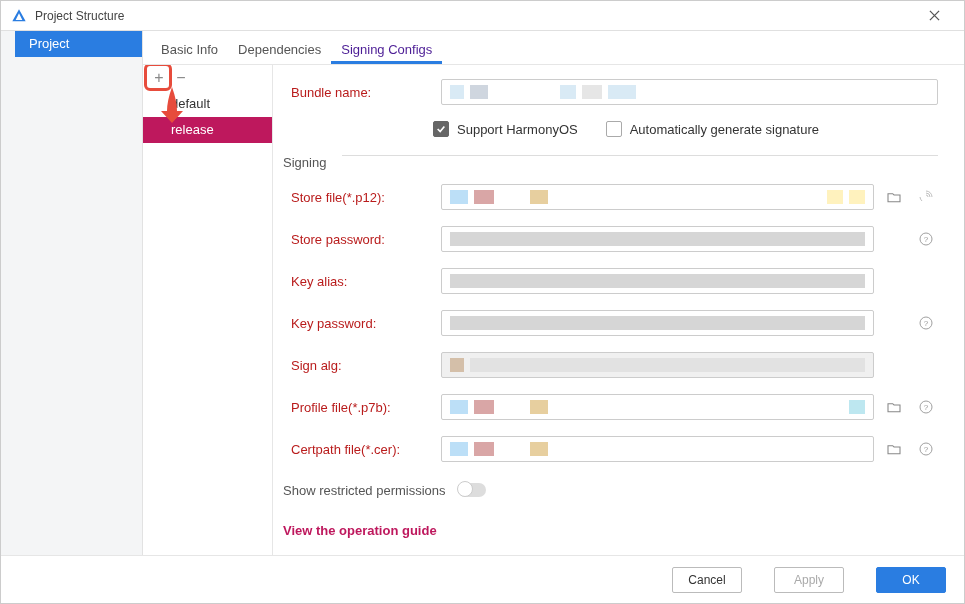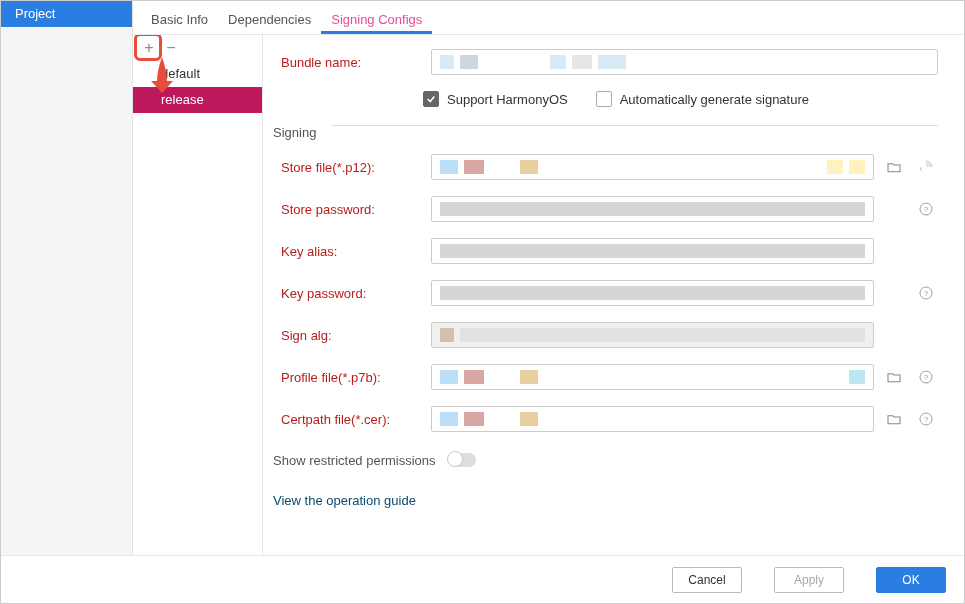--- a/index.html
+++ b/index.html
@@ -4,65 +4,78 @@
 <style>
 * { box-sizing: border-box; margin: 0; padding: 0; }
 body { font-family: -apple-system, "Segoe UI", Arial, sans-serif; font-size: 13px; color: #333; background: #fff; }
 .dialog { width: 965px; height: 604px; border: 1px solid #ccc; background: #fff; display: flex; flex-direction: column; }
 .titlebar { height: 30px; display: flex; align-items: center; padding: 0 10px; border-bottom: 1px solid #e0e0e0; }
 .titlebar-logo { width: 16px; height: 16px; margin-right: 8px; }
 .titlebar-title { flex: 1; font-size: 12px; color: #444; }
 .titlebar-close { width: 40px; height: 28px; display: flex; align-items: center; justify-content: center; cursor: pointer; color:#555; }
 .titlebar-close svg{width:11px;height:11px;}
 .content { flex: 1; display: flex; overflow: hidden; }
-.left-nav { width: 132px; background: #f4f5f6; border-right: 1px solid #e2e2e2; }
+.left-nav { width: 142px; background: #f4f5f6; border-right: 1px solid #e2e2e2; padding-left: 14px; }
 .nav-item { height: 26px; line-height: 26px; padding: 0 14px; font-size: 13px; cursor: pointer; }
 .nav-item.selected { background: #2a7de1; color: #fff; }
 .main { flex: 1; display: flex; flex-direction: column; }
 .tabs { height: 34px; display: flex; align-items: flex-end; padding: 0 8px; border-bottom: 1px solid #e6e6e6; }
 .tab { padding: 8px 10px 7px; font-size: 13px; color: #555; cursor: pointer; }
-.tab.selected { color: #ec4899; border-bottom: 3px solid #2a7de1; padding-bottom: 4px; }
+.tab.selected { color: #4c1d95; border-bottom: 3px solid #2a7de1; padding-bottom: 4px; }
 .panel { flex: 1; display: flex; overflow: auto; background:#fff; }
 .config-list { width: 130px; border-right: 1px solid #e6e6e6; background:#fff; }
 .config-toolbar { height: 26px; display: flex; align-items: center; gap: 6px; padding: 0 8px; color: #777; position:relative; }
 .config-item { height: 26px; line-height: 26px; padding: 0 28px; font-size: 13px; cursor: pointer; }
 .config-item.selected { background: #be185d; color: #fff; }
 .form { flex: 1; padding: 14px 26px 14px 10px; }
 .row { display: flex; align-items: center; margin-bottom: 16px; min-height: 24px; }
 .row-label { width: 150px; color: #b91c1c; font-size: 13px; margin-left: 8px; }
 .row-field { flex: 1; display: flex; align-items: center; gap: 8px; }
 .input-box { flex: 1; height: 26px; border: 1px solid #ccc; border-radius: 2px; background: #fff; position: relative; overflow:hidden; }
 .section-header { display:flex; gap:16px; margin: 8px 0 14px; color:#555; }
 .section-header .line { flex:1; height:1px; background:#ddd; }
 .checkbox-group { display:flex; align-items:center; gap:28px; padding-left:150px; margin-bottom:18px;}
 .cb { display:flex; align-items:center; gap:8px; font-size:13px; color:#333;}
 .cb-box { width:16px; height:16px; border:1px solid #aaa; border-radius:2px; display:flex; align-items:center; justify-content:center; background:#fff;}
 .cb-box.checked { background:#666; border-color:#666; }
 .cb-box.checked svg{width:10px;height:10px;}
 .icon-btn { width:24px; height:24px; border:1px solid transparent; display:flex; align-items:center; justify-content:center; cursor:pointer; border-radius:3px; color:#888; }
 .folder-icon svg, .help-icon svg, .finger-icon svg{ width:16px; height:16px;}
 .help-icon{ color:#888;}
-.link { color:#0c4a6e; font-size:13px; cursor:pointer; }
+.link { color:#be185d; font-size:13px; cursor:pointer;font-weight:bold; }
 .footer { height: 48px; border-top: 1px solid #e6e6e6; display:flex; align-items:center; justify-content:flex-end; gap:12px; padding:0 18px; }
 .btn { min-width:70px; height:26px; border:1px solid #bbb; background:#fff; border-radius:2px; font-size:12px; cursor:pointer; padding:0 14px; color:#333;margin-left:20px;}
 .btn.primary { background:#2a7de1; border-color:#2a7de1; color:#fff; }
 .btn.disabled { color:#aaa; cursor:default; }
 .red-box { position:absolute; border:3px solid #e74c3c; border-radius:6px; width:28px; height:28px; left:1px; top:-2px; pointer-events:none;}
 .red-arrow{ position:absolute; left:18px; top:22px; pointer-events:none;}
 .red-arrow svg{width:22px;height:36px;}
 .blurred { position:absolute; inset:2px; display:flex; gap:6px; align-items:center; padding:0 6px; }
 .blurred span{display:block; height:14px;}
 .toggle { width:28px; height:14px; background:#ddd; border-radius:8px; position:relative; cursor:pointer;}
 .toggle-knob{ width:16px; height:16px; background:#fff; border:1px solid #ccc; border-radius:50%; position:absolute; left:-1px; top:-2px;}
 .plus-minus{font-size:16px; color:#888; cursor:pointer; width:16px; text-align:center; line-height:16px;}
 </style>
 </head>
 <body>
 
 <div class="dialog">
+  <div class="titlebar">
+    <span class="titlebar-logo">
+      <svg viewBox="0 0 24 24">
+          <path fill="#2a7de1" d="M12 2 L22 20 L2 20 Z M12 8 L7 18 L17 18 Z"></path>
+        </svg>
+    </span>
+    <span class="titlebar-title">Project Structure</span>
+    <span class="titlebar-close">
+      <svg viewBox="0 0 12 12">
+          <path stroke="#555" stroke-width="1.4" d="M1 1 L11 11 M11 1 L1 11"></path>
+        </svg>
+    </span>
+  </div>
 
   <div class="content">
     <div class="left-nav">
       <div class="nav-item selected">Project</div>
     </div>
 
     <div class="main">
       <div class="tabs">
         <div class="tab">Basic Info</div>
         <div class="tab">Dependencies</div>

